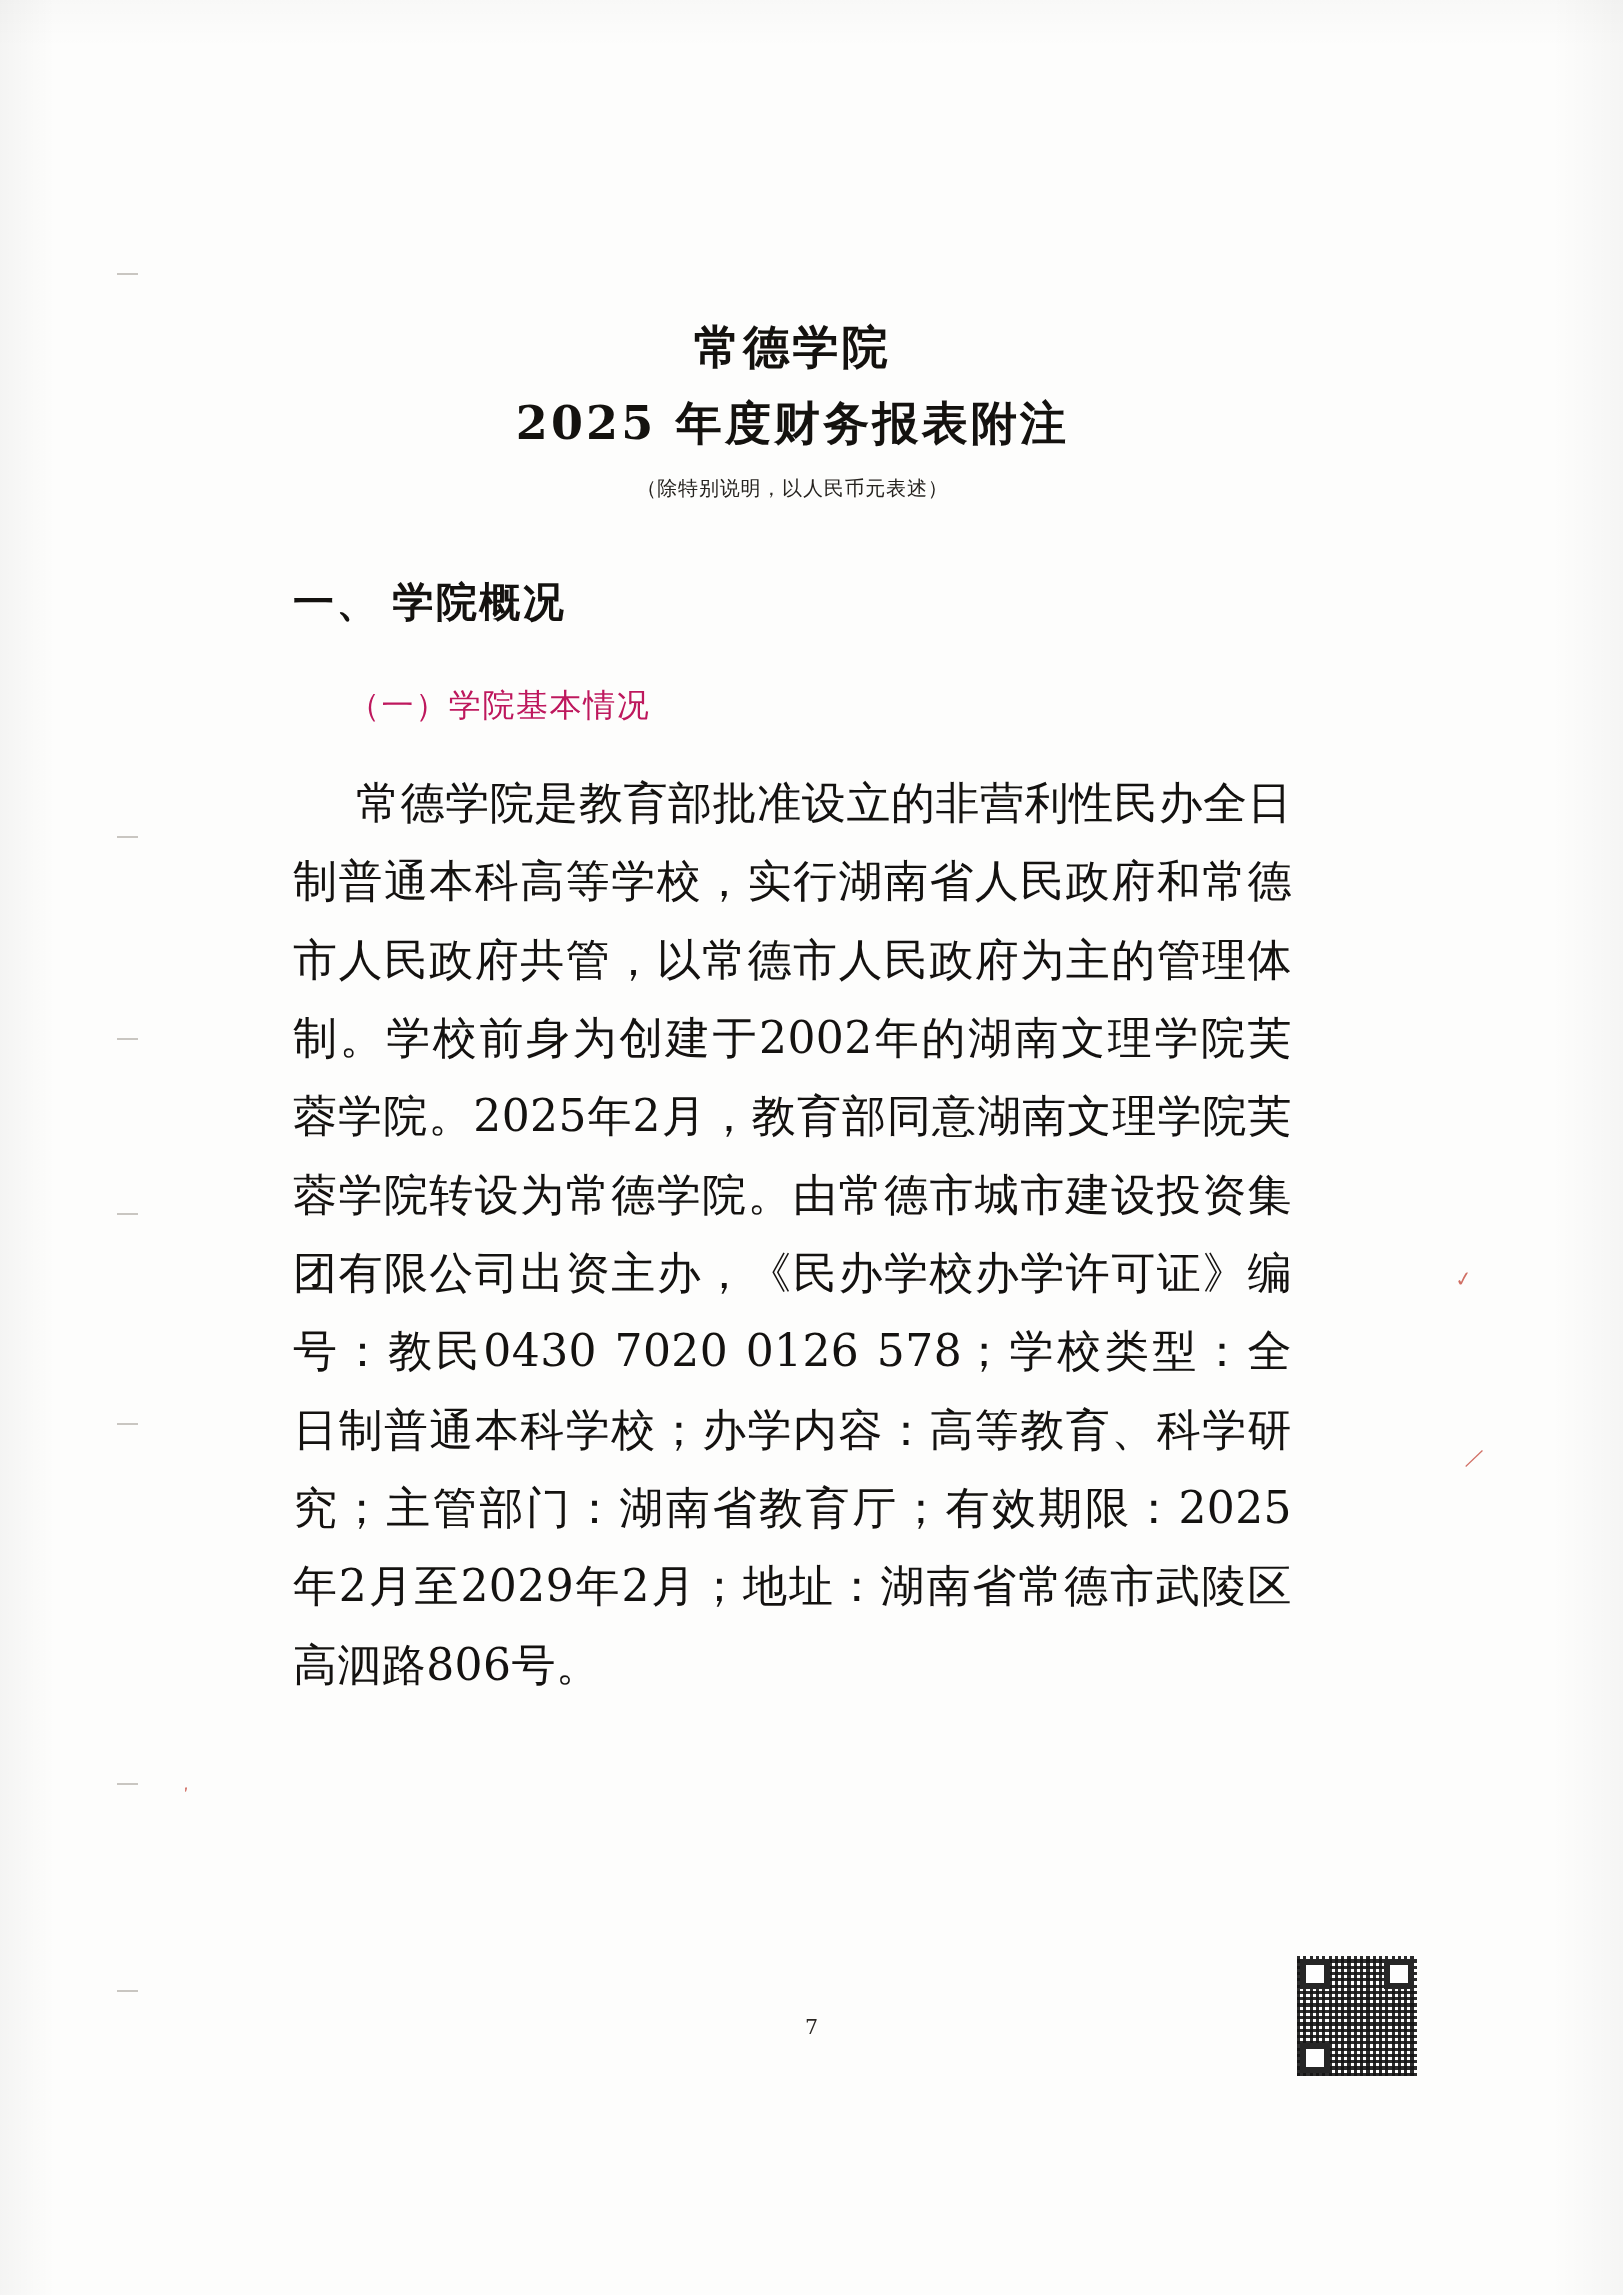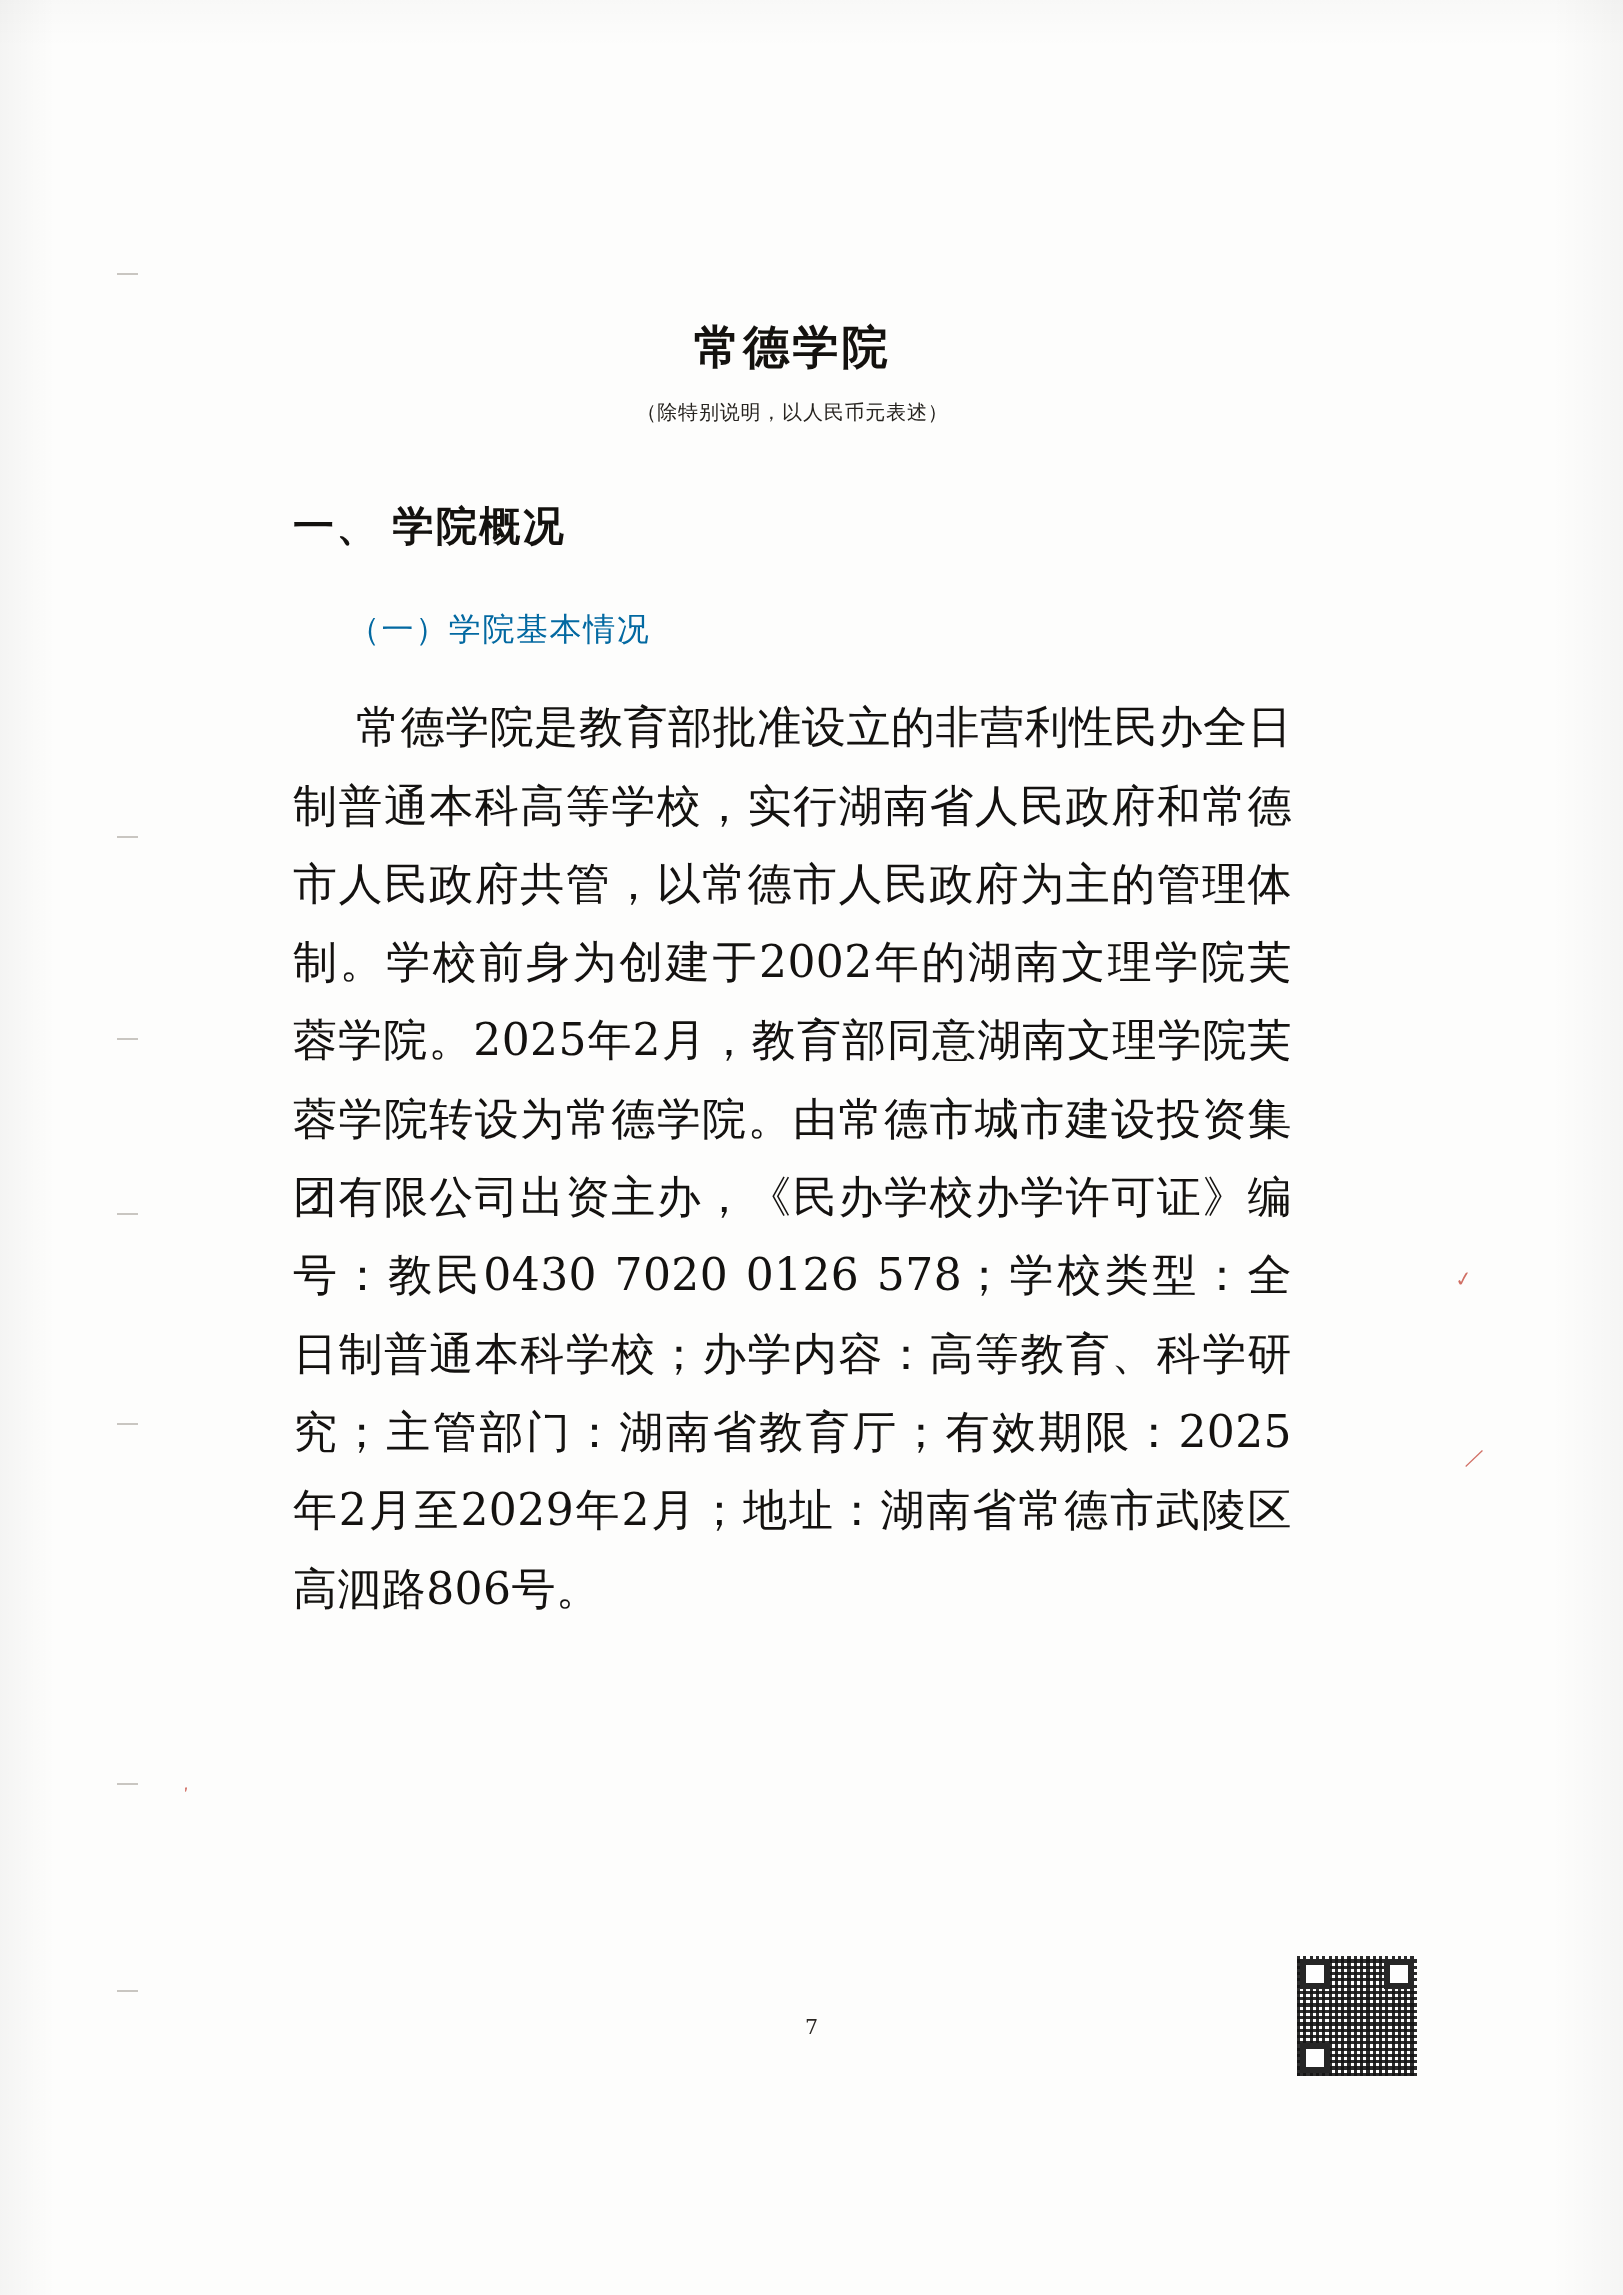--- a/index.html
+++ b/index.html
@@ -64,21 +64,21 @@
     font-family: "DejaVu Sans", "Liberation Sans", sans-serif;
   }
   .h1 .num {
     margin-right: 12.7px;
   }
   .h2 {
     font-size: 32px;
     margin-top: 54px;
     margin-left: 55px;
     letter-spacing: 1.6px;
-    color: #0369a1;
+    color: #be185d;
     font-family: Liberation Serif, serif;
   }
   p.body {
     font-size: 44px;
     line-height: 1.78;
     margin: 36px 0 0 0;
     text-indent: 63px;
     text-align: justify;
     text-justify: inter-character;
     letter-spacing: 0.4px;
@@ -159,20 +159,21 @@
   <div class="margin-mark" style="top:1038px"></div>
   <div class="margin-mark" style="top:1213px"></div>
   <div class="margin-mark" style="top:1423px"></div>
   <div class="margin-mark" style="top:1783px"></div>
   <div class="margin-mark" style="top:1990px"></div>
 
   <div class="content">
 
     <div class="doc-title">
       <span>常德学院</span>
+      <span class="line2">2025 年度财务报表附注</span>
     </div>
 
     <div class="doc-subtitle">（除特别说明，以人民币元表述）</div>
 
     <div class="h1">
       <span class="num">一、</span><span>学院概况</span>
     </div>
 
     <div class="h2">（一）学院基本情况</div>
 

